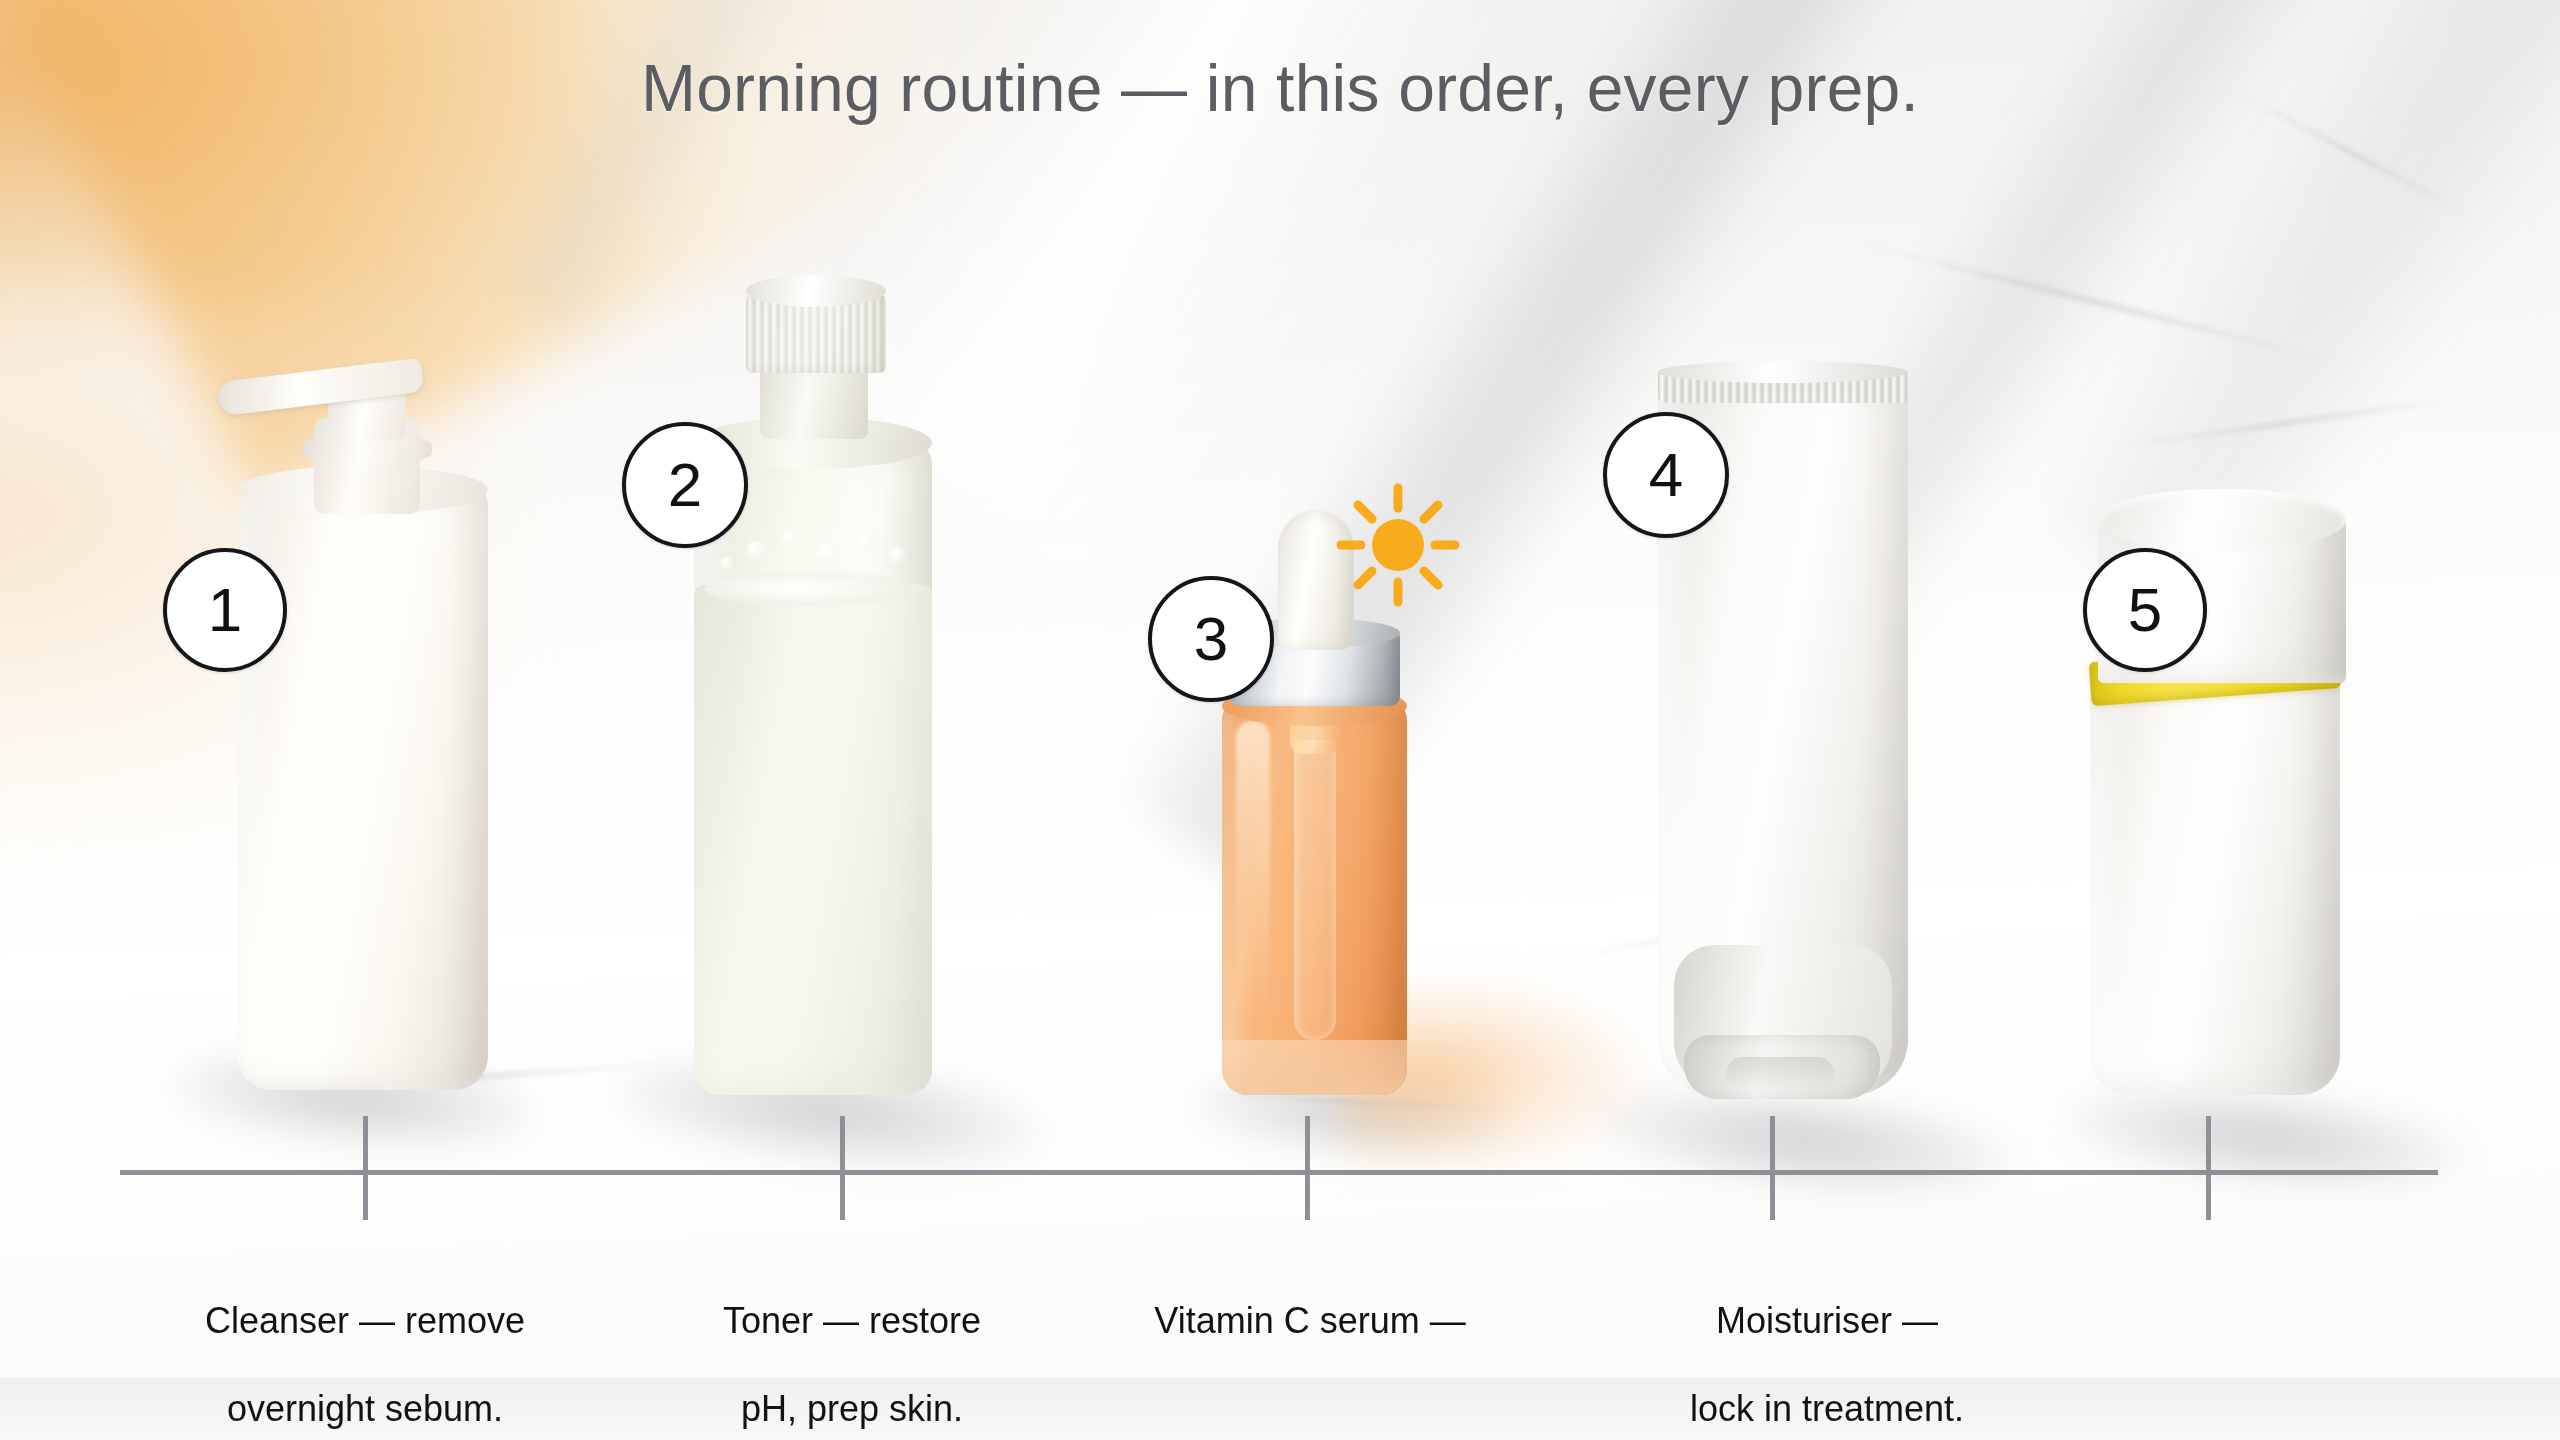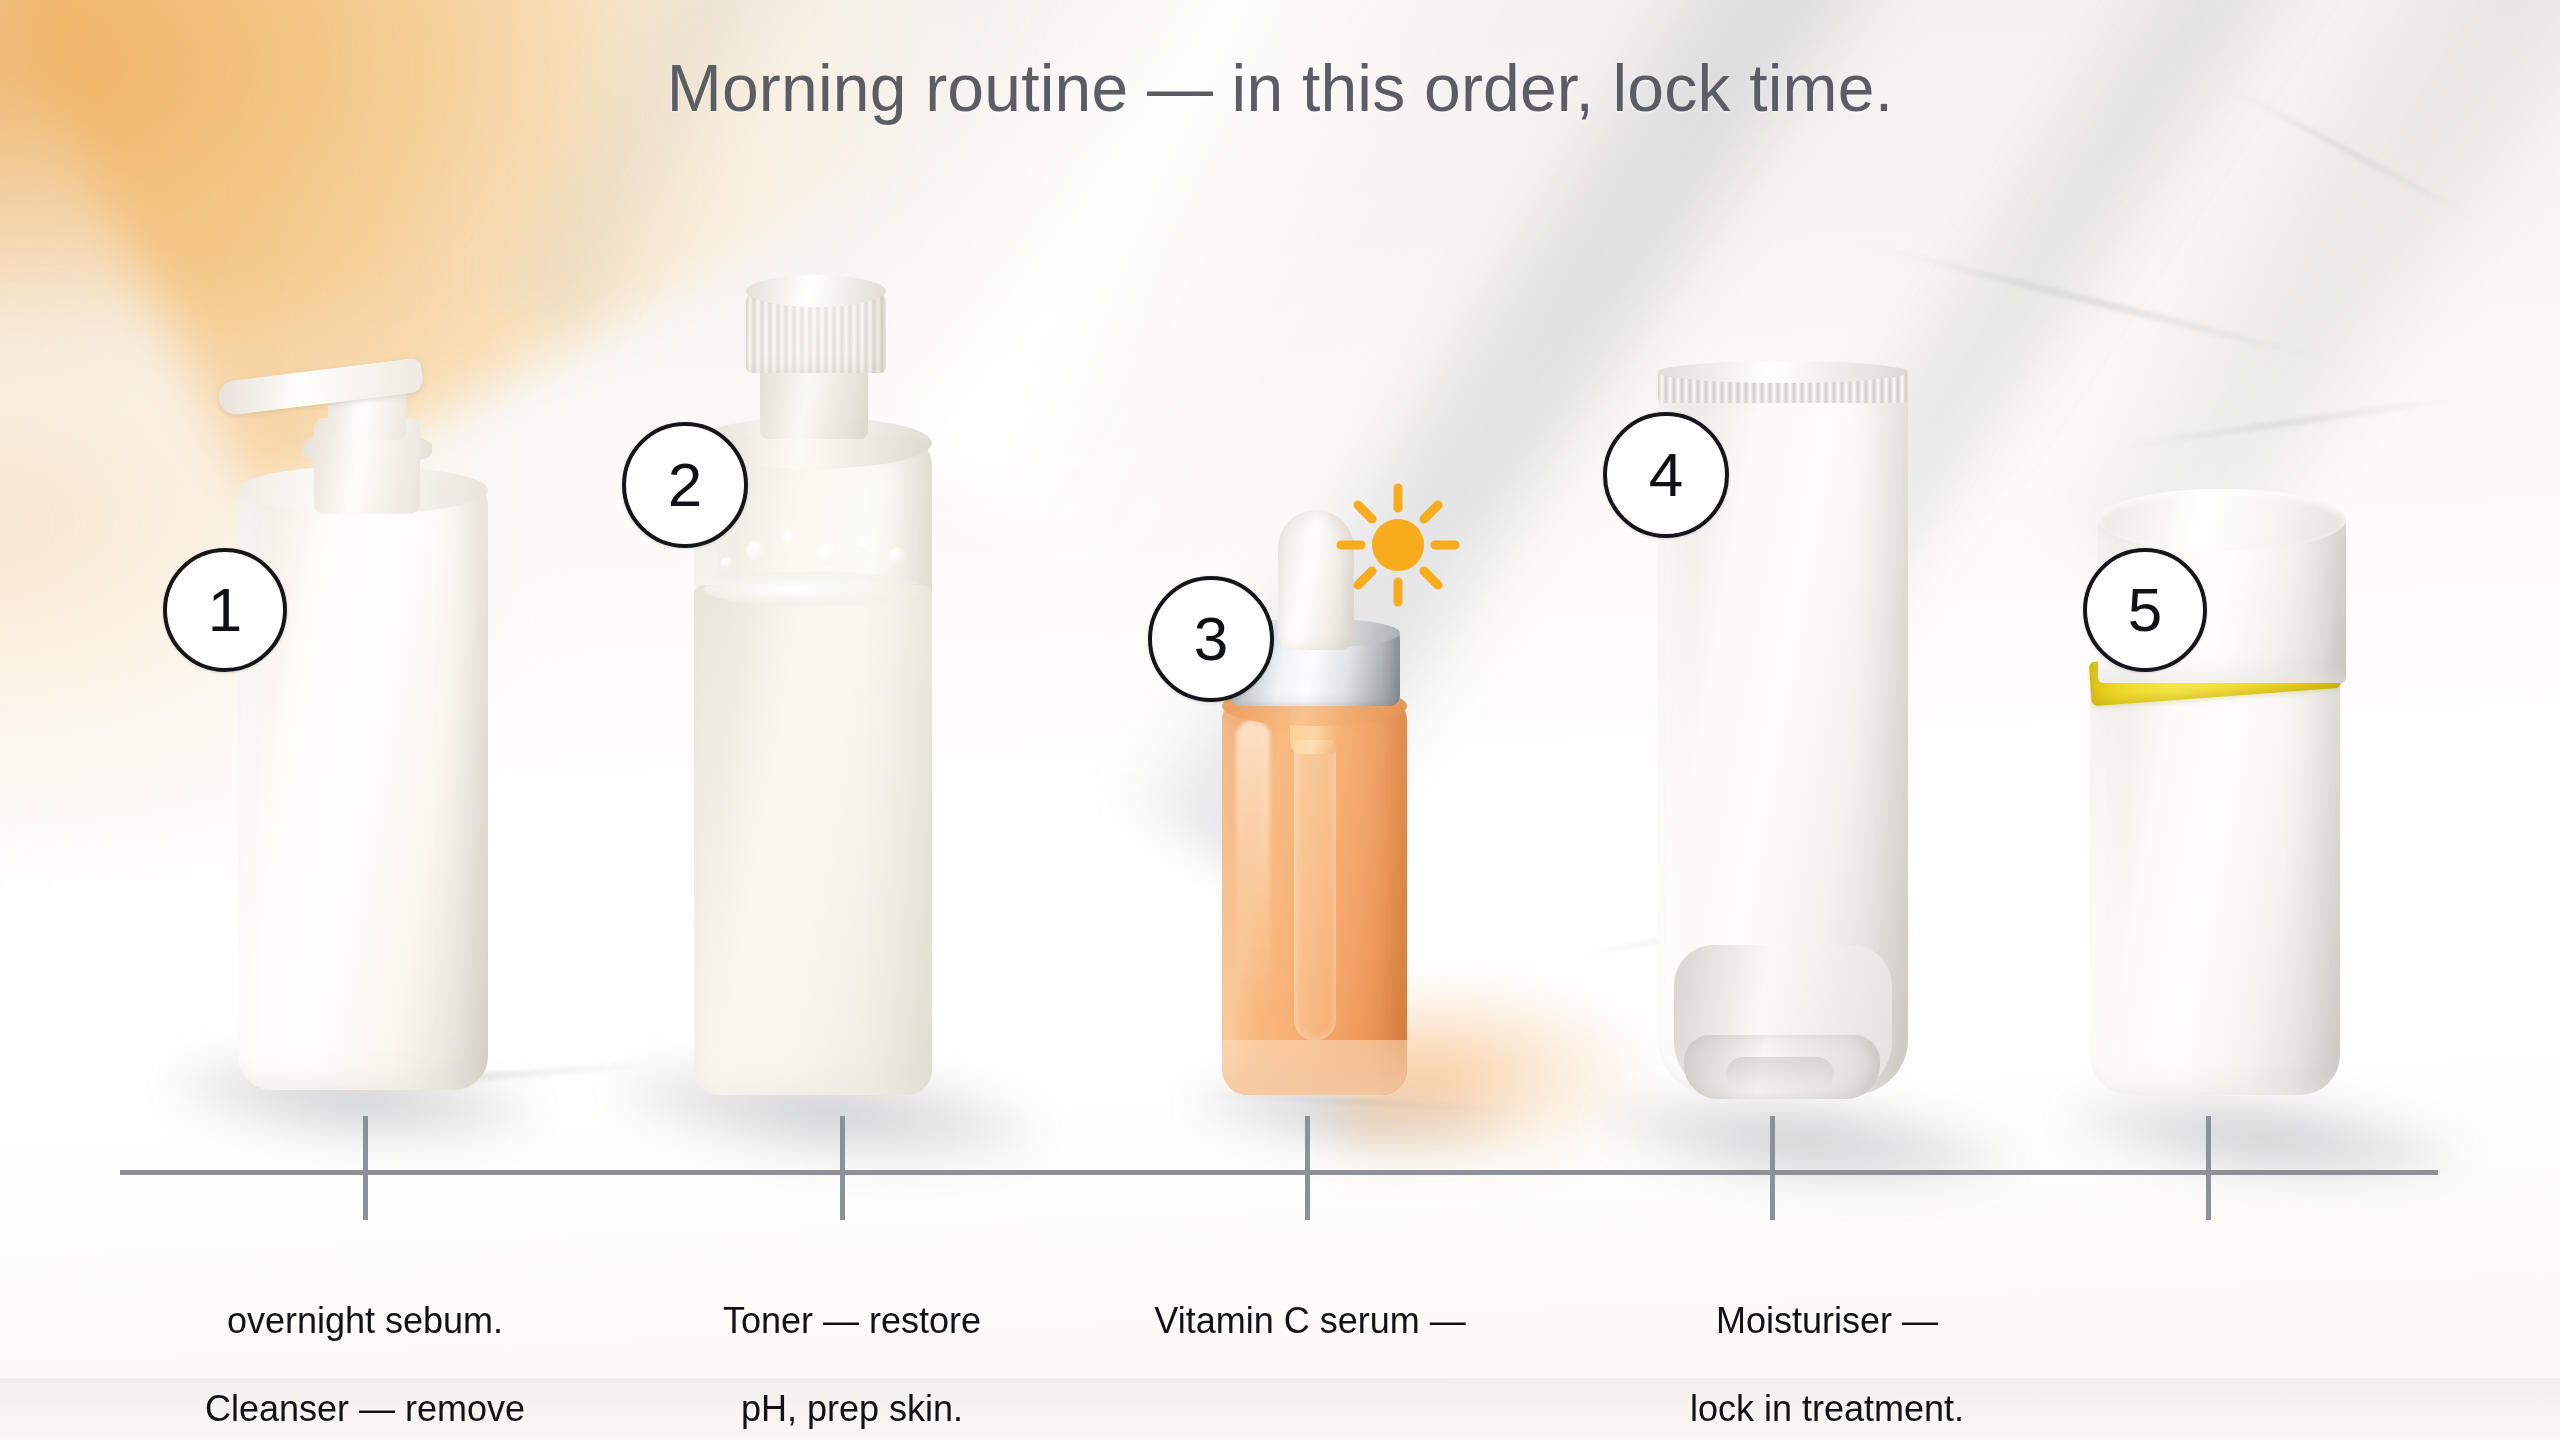--- a/index.html
+++ b/index.html
@@ -522,32 +522,32 @@
   </div>
 
   <div id="timeline"></div>
   <div class="tick" style="left:363px;"></div>
   <div class="tick" style="left:840px;"></div>
   <div class="tick" style="left:1305px;"></div>
   <div class="tick" style="left:1770px;"></div>
   <div class="tick" style="left:2206px;"></div>
 
   <div class="caption" id="c1">
+    <div>Cleanser — remove</div>
     <div>overnight sebum.</div>
-    <div>Cleanser — remove</div>
   </div>
   <div class="caption" id="c2">
     <div>Toner — restore</div>
     <div>pH, prep skin.</div>
   </div>
   <div class="caption" id="c3">
     <div>Vitamin C serum —</div>
   </div>
   <div class="caption" id="c4">
     <div>Moisturiser —</div>
     <div>lock in treatment.</div>
   </div>
   <div class="caption" id="c5">
   </div>
 
-  <div id="title">Morning routine — in this order, lock time.</div>
+  <div id="title">Morning routine — in this order, every prep.</div>
 
 </div>
 
 </body></html>

